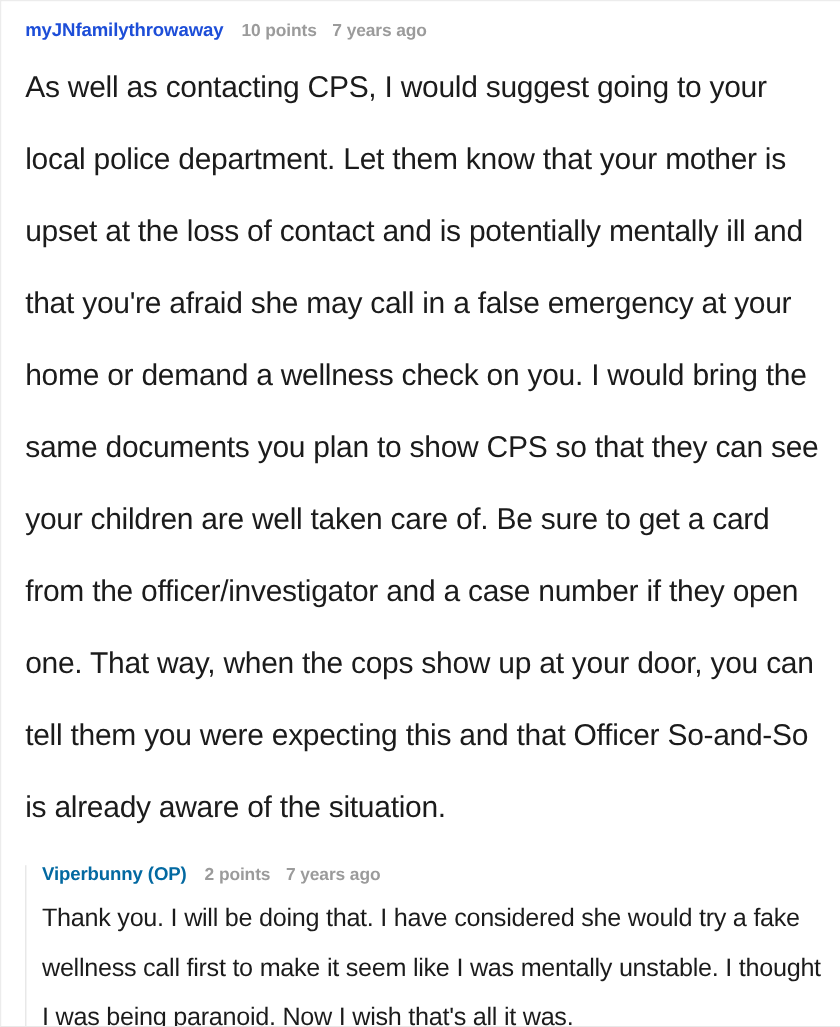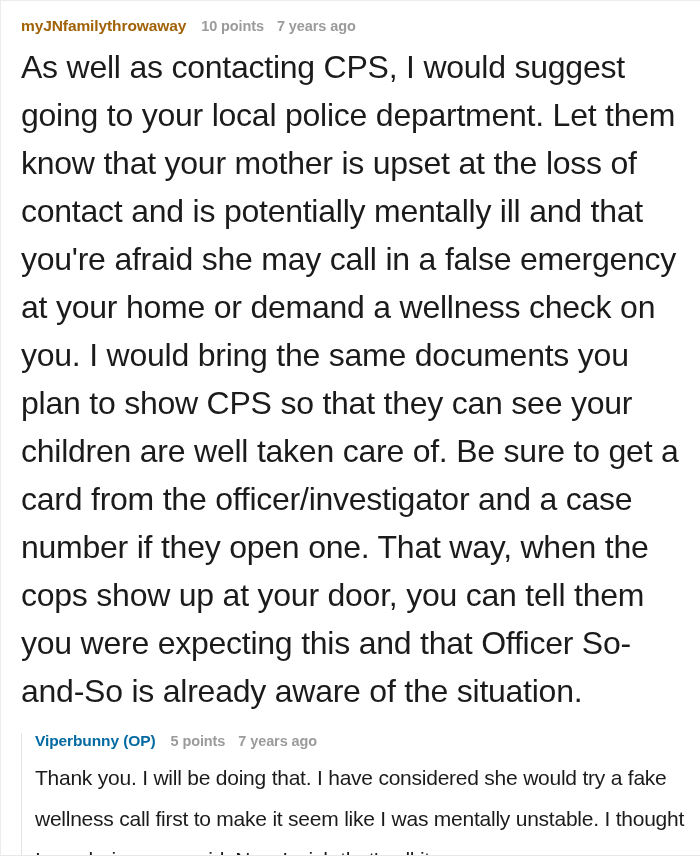--- a/index.html
+++ b/index.html
@@ -41,21 +41,21 @@
   .comment-header {
     white-space: nowrap;
     line-height: 1;
     margin-bottom: 9px;
   }
 
   .author {
     font-size: 15.5px;
     font-weight: bold;
     letter-spacing: -0.1px;
-    color: #a16207;
+    color: #1d4ed8;
     display: inline;
   }
   .author.op {
     color: #0369a1;
   }
 
   .meta {
     font-size: 14.5px;
     color: #9b9b9b;
     display: inline;
@@ -63,22 +63,22 @@
     letter-spacing: -0.1px;
   }
   .meta.points {
     margin-left: 15px;
   }
   .meta.age {
     margin-left: 13px;
   }
 
   .comment-body {
-    font-size: 32px;
-    line-height: 48px;
+    font-size: 25px;
+    line-height: 60px;
     color: #1b1b1b;
     letter-spacing: -0.25px;
     word-spacing: 0.1px;
     margin: 0;
     font-weight: 400;
   }
 
   
   .reply-wrapper {
     position: relative;
@@ -115,20 +115,20 @@
       <div class="comment-header">
         <span class="author">myJNfamilythrowaway</span><span class="meta points">10 points</span><span class="meta age">7 years ago</span>
       </div>
       <p class="comment-body">As well as contacting CPS, I would suggest going to your local police department. Let them know that your mother is upset at the loss of contact and is potentially mentally ill and that you're afraid she may call in a false emergency at your home or demand a wellness check on you. I would bring the same documents you plan to show CPS so that they can see your children are well taken care of. Be sure to get a card from the officer/investigator and a case number if they open one. That way, when the cops show up at your door, you can tell them you were expecting this and that Officer So-and-So is already aware of the situation.</p>
     </div>
 
     <div class="reply-wrapper">
       <div class="thread-line"></div>
       <div class="comment reply">
         <div class="comment-header">
-          <span class="author op">Viperbunny (OP)</span><span class="meta points">5 points</span><span class="meta age">7 years ago</span>
+          <span class="author op">Viperbunny (OP)</span><span class="meta points">2 points</span><span class="meta age">7 years ago</span>
         </div>
         <p class="comment-body">Thank you. I will be doing that. I have considered she would try a fake wellness call first to make it seem like I was mentally unstable. I thought I was being paranoid. Now I wish that's all it was.</p>
       </div>
     </div>
 
   </div>
 </div>
 
 </body></html>

